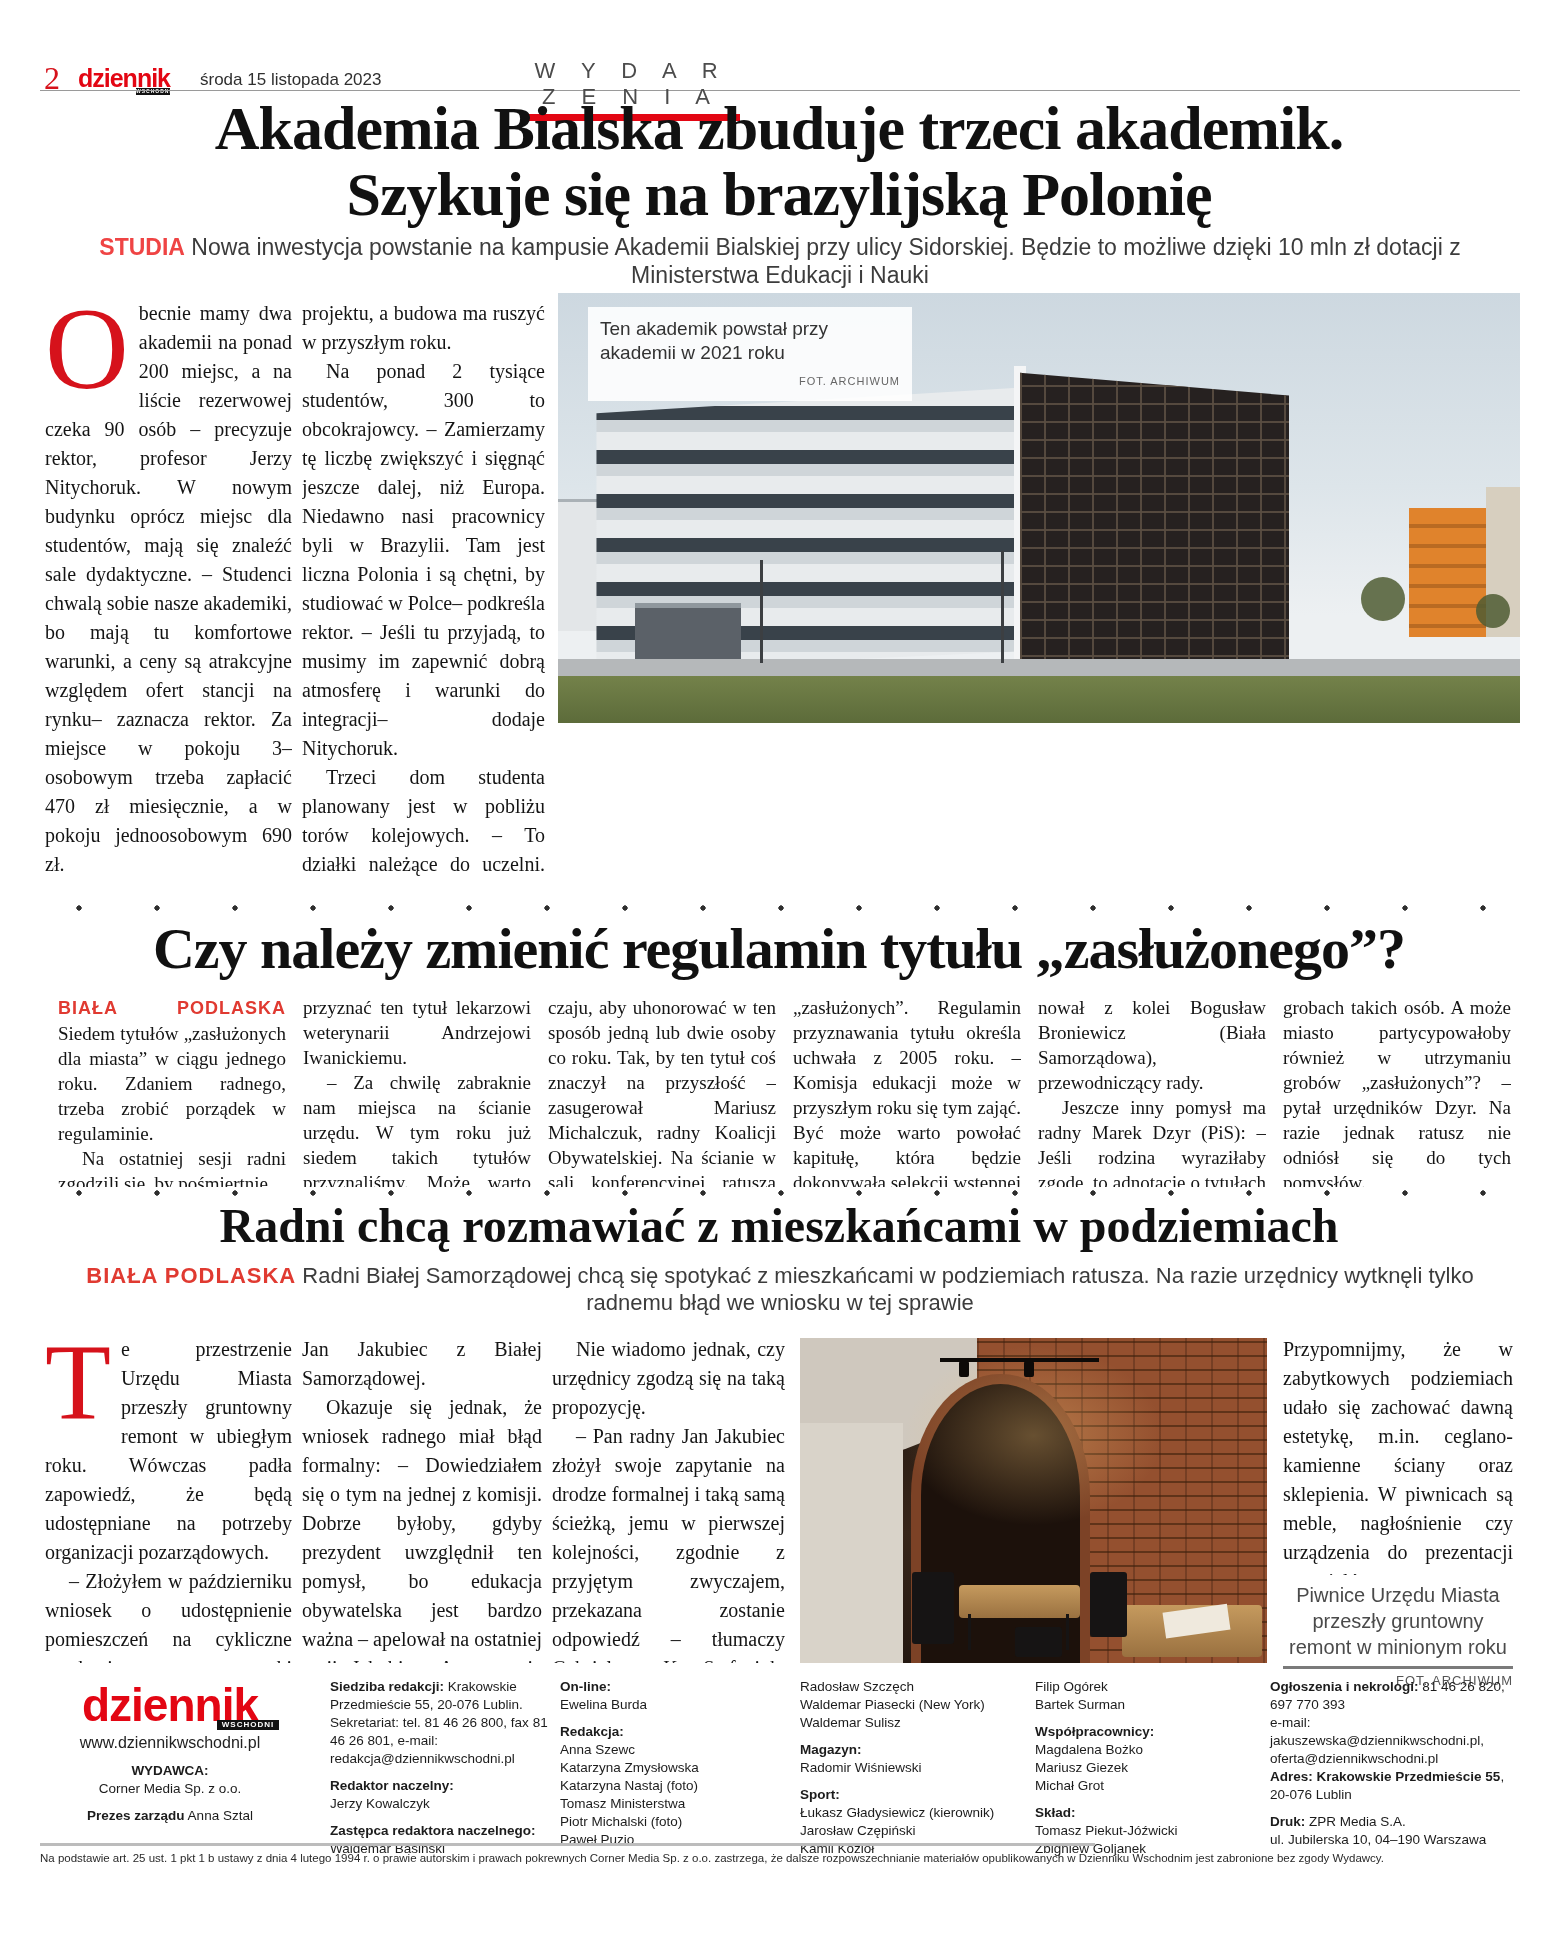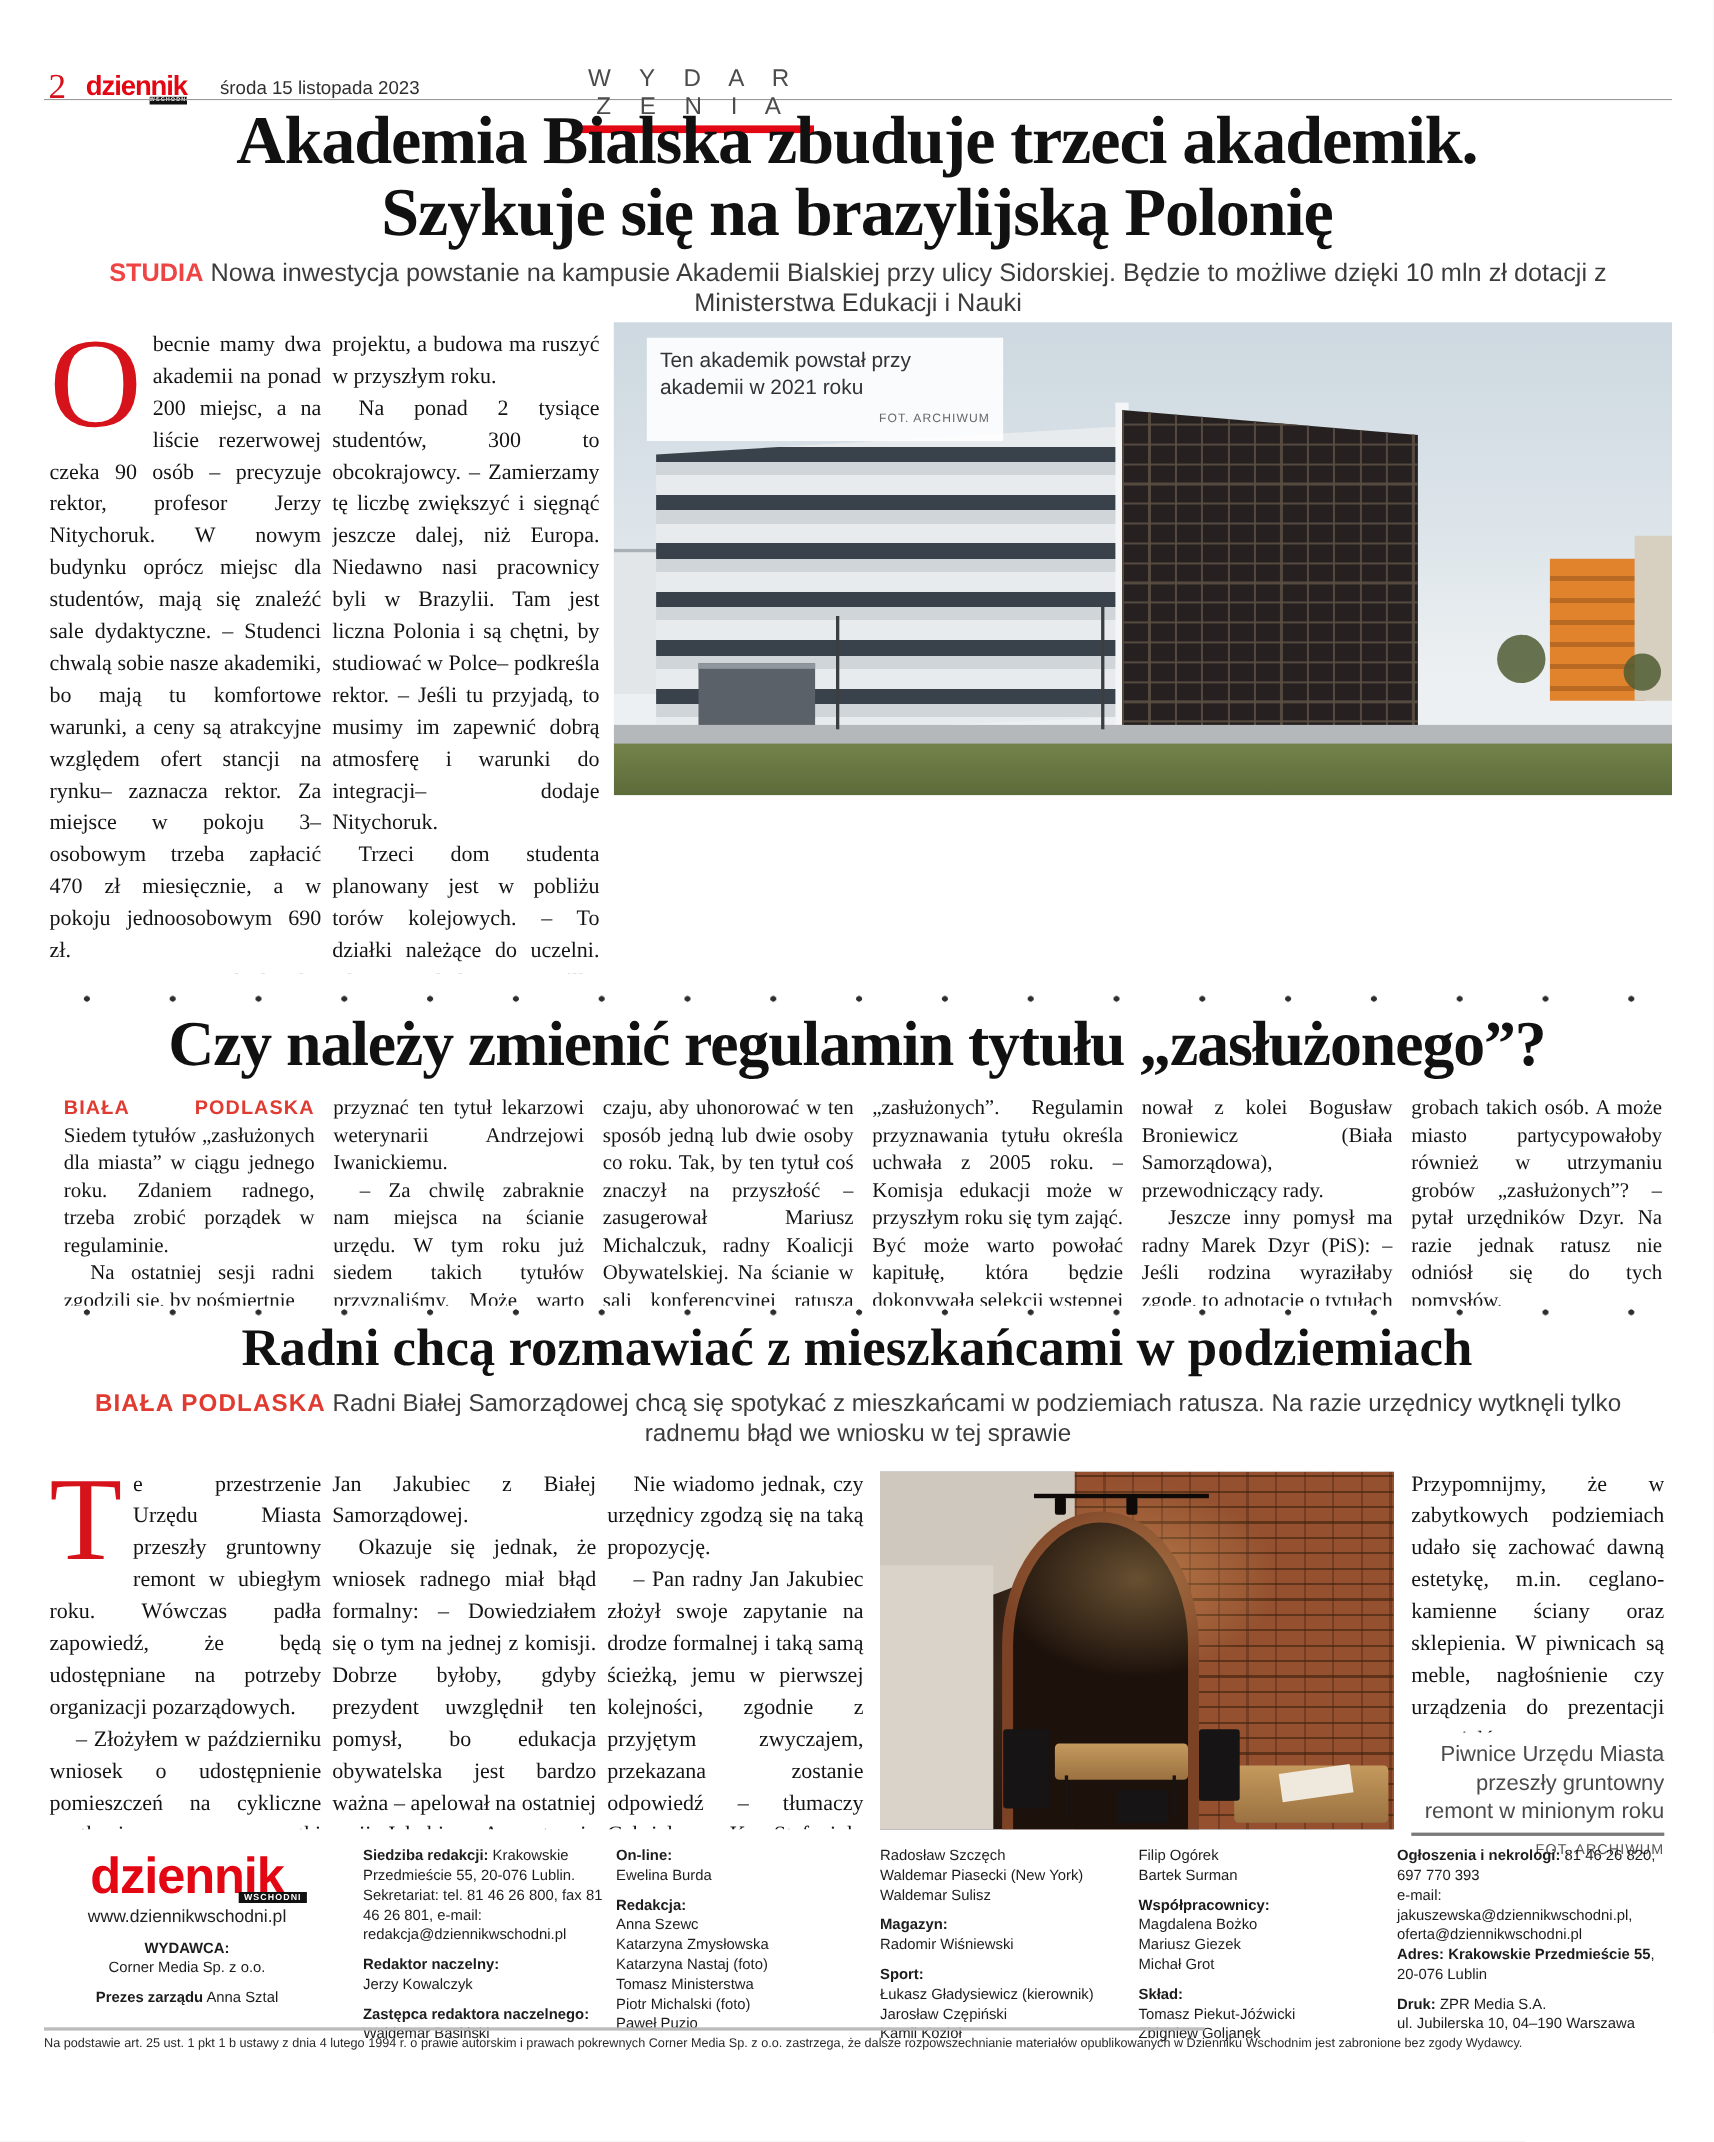--- a/index.html
+++ b/index.html
@@ -89,21 +89,21 @@
   .p2-glow{position:absolute;left:20%;top:0;width:60%;height:60%;
      background:radial-gradient(ellipse at center,rgba(244,197,120,.35),transparent 65%);}
   .p2-track{position:absolute;left:30%;top:6%;width:34%;height:4px;background:#0d0a08;}
   .p2-lamp{position:absolute;width:10px;height:16px;background:#0d0a08;border-radius:2px;}
   .p2-table{position:absolute;background:linear-gradient(180deg,#c59a5e,#9a7140);border-radius:4px;}
   .p2-paper{position:absolute;background:#efe9dd;transform:rotate(-8deg);}
   .p2-chair{position:absolute;background:#161414;border-radius:3px;}
   .p2-leg{position:absolute;background:#161414;width:3px;}
 
   
-  .cap3{font-family:"Liberation Sans",sans-serif;font-size:20px;line-height:26px;color:#4a4a4a;text-align:right;}
+  .cap3{font-family:"Liberation Sans",sans-serif;font-size:20px;line-height:26px;color:#4a4a4a;text-align:center;}
   .cap3-rule{height:3px;background:#7a7a7a;margin-top:6px;}
 
   
   .mh{font-size:13.5px;line-height:18px;color:#1c1c1c;}
   .mh-line{min-height:9px;}
   .mh b{font-weight:bold;}
   .logo-big{text-align:center;}
   .logo-big .logo-txt{font-size:46px;}
   .logo-big .logo-sub{font-size:8px;right:6px;bottom:-2px;width:62px;padding:1px 0;}
   .mh-url{text-align:center;font-size:16px;color:#222;margin-top:6px;}

